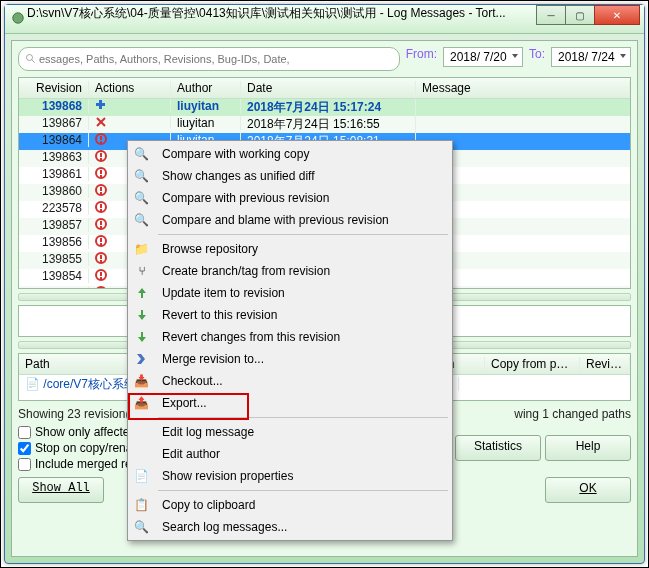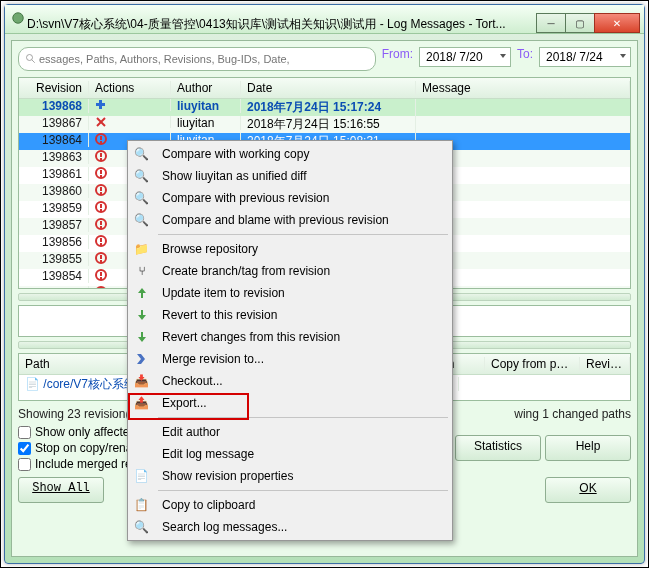--- a/index.html
+++ b/index.html
@@ -1,29 +1,29 @@
 <!DOCTYPE html>
 <html><head>
 <meta charset="utf-8">
 <style>
 html,body{margin:0;padding:0;font-family:"Microsoft YaHei","Segoe UI",Tahoma,sans-serif;font-size:12px;background:#fff}
 .frame{width:649px;height:568px;box-sizing:border-box;border:1px solid #000;position:relative;overflow:hidden}
 .win{position:absolute;left:3px;top:3px;right:3px;bottom:3px;border:1px solid #3b6ea5;background:linear-gradient(#dff0e0,#b4e0b8);border-radius:4px;box-shadow:0 0 4px rgba(0,0,0,.3);display:flex;flex-direction:column}
-.titlebar{height:28px;background:linear-gradient(#f5fff5,#cfeed0);border-bottom:1px solid #9cc79e;display:flex;align-items:flex-end;padding:0 4px;position:relative}
+.titlebar{height:28px;background:linear-gradient(#f5fff5,#cfeed0);border-bottom:1px solid #9cc79e;display:flex;align-items:flex-start;padding:0 4px;position:relative}
 .titlebar .title{flex:1;font-size:12px;color:#000;white-space:nowrap;overflow:hidden;text-overflow:ellipsis;padding-left:18px}
 .titlebar .appicon{position:absolute;left:6px;top:6px;width:14px;height:14px}
 .winbtns{display:flex;gap:0}
 .winbtn{width:28px;height:18px;border:1px solid #5a7a5a;background:linear-gradient(#e8f5e8,#c8e6c8);color:#333;display:flex;align-items:center;justify-content:center;font-size:10px;margin-left:-1px}
 .winbtn.close{background:linear-gradient(#f48a7a,#d9452c);color:#fff;width:44px;border-color:#a03020}
 .inner{flex:1;margin:6px;border:1px solid #97b899;background:#eafaea;display:flex;flex-direction:column;position:relative;overflow:hidden}
 .searchbar{display:flex;padding:6px;gap:6px}
 .searchbox{display:flex;align-items:center;border:1px solid #9bbd9d;background:#fff;border-radius:10px;padding:2px 6px;flex:1;height:18px}
 .searchbox input{border:none;outline:none;font-size:11px;color:#888;flex:1;background:transparent}
 .lbl{color:#8b5cf6}
-.datebox{border:1px solid #9bbd9d;background:#fff;padding:1px 14px 1px 6px;position:relative;min-width:70px;height:16px;line-height:16px}
+.datebox{border:1px solid #9bbd9d;background:#fff;padding:1px 2px 1px 6px;position:relative;min-width:70px;height:16px;line-height:16px}
 .datebox:after{content:"";position:absolute;right:4px;top:6px;border-left:3px solid transparent;border-right:3px solid transparent;border-top:4px solid #555}
 .grid{border:1px solid #9bbd9d;margin:0 6px;background:#fff;height:210px;overflow:hidden;position:relative}
 .ghdr{display:flex;background:linear-gradient(#f5fcf5,#dff0e0);border-bottom:1px solid #c7dec8;height:20px;align-items:center}
 .ghdr div,.grow div{box-sizing:border-box;padding:0 6px;white-space:nowrap;overflow:hidden;text-overflow:ellipsis;border-right:1px solid #e4efe4}
 .c-rev{width:70px;text-align:right}
 .c-act{width:82px}
 .c-auth{width:70px}
 .c-date{width:175px}
 .c-msg{flex:1}
 .grow{display:flex;height:17px;align-items:flex-start;font-size:12px}
@@ -184,21 +184,21 @@
                     <rect x="5" y="3" width="2" height="4" fill="#d43030"></rect>
                     <rect x="5" y="8" width="2" height="2" fill="#d43030"></rect>
                   </svg>
                 </span>
               </div>
               <div class="c-auth"></div>
               <div class="c-date"></div>
               <div class="c-msg"></div>
             </div>
             <div class="grow">
-              <div class="c-rev">139859</div>
+              <div class="c-rev">223578</div>
               <div class="c-act">
                 <span class="act-icons">
                   <svg width="12" height="12">
                     <circle cx="6" cy="6" r="5" fill="none" stroke="#d43030" stroke-width="2"></circle>
                     <rect x="5" y="3" width="2" height="4" fill="#d43030"></rect>
                     <rect x="5" y="8" width="2" height="2" fill="#d43030"></rect>
                   </svg>
                 </span>
               </div>
               <div class="c-auth"></div>
@@ -338,21 +338,21 @@
     </div>
   </div>
 
   <div class="ctxmenu">
     <div class="ctxitem">
           <span class="ctxicon">🔍</span>
           <span class="ctxlbl">Compare with working copy</span>
         </div>
     <div class="ctxitem">
           <span class="ctxicon">🔍</span>
-          <span class="ctxlbl">Show liuyitan as unified diff</span>
+          <span class="ctxlbl">Show changes as unified diff</span>
         </div>
     <div class="ctxitem">
           <span class="ctxicon">🔍</span>
           <span class="ctxlbl">Compare with previous revision</span>
         </div>
     <div class="ctxitem">
           <span class="ctxicon">🔍</span>
           <span class="ctxlbl">Compare and blame with previous revision</span>
         </div>
     <div class="ctxsep"></div>
@@ -400,25 +400,25 @@
           <span class="ctxicon">📥</span>
           <span class="ctxlbl">Checkout...</span>
         </div>
     <div class="ctxitem">
           <span class="ctxicon">📤</span>
           <span class="ctxlbl">Export...</span>
         </div>
     <div class="ctxsep"></div>
     <div class="ctxitem">
           <span class="ctxicon"></span>
+          <span class="ctxlbl">Edit log message</span>
+        </div>
+    <div class="ctxitem">
+          <span class="ctxicon"></span>
           <span class="ctxlbl">Edit author</span>
-        </div>
-    <div class="ctxitem">
-          <span class="ctxicon"></span>
-          <span class="ctxlbl">Edit log message</span>
         </div>
     <div class="ctxitem">
           <span class="ctxicon">📄</span>
           <span class="ctxlbl">Show revision properties</span>
         </div>
     <div class="ctxsep"></div>
     <div class="ctxitem">
           <span class="ctxicon">📋</span>
           <span class="ctxlbl">Copy to clipboard</span>
         </div>

